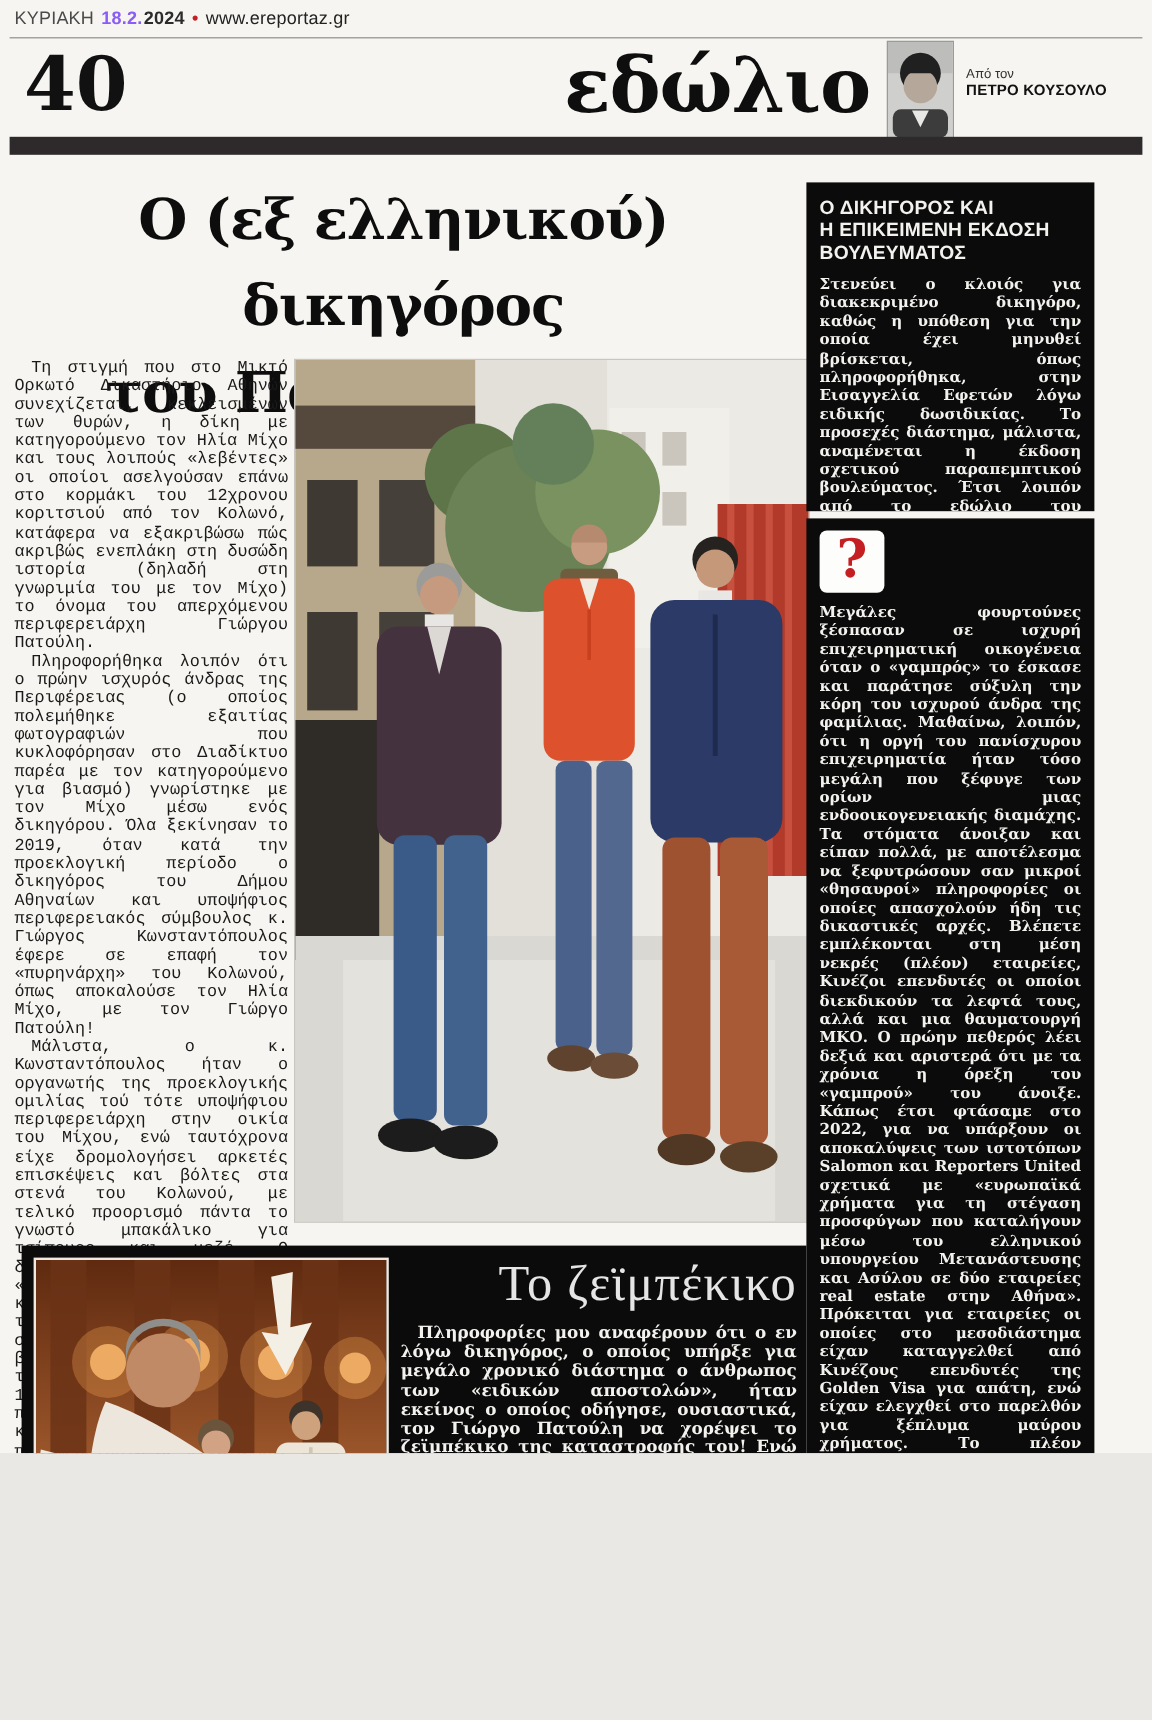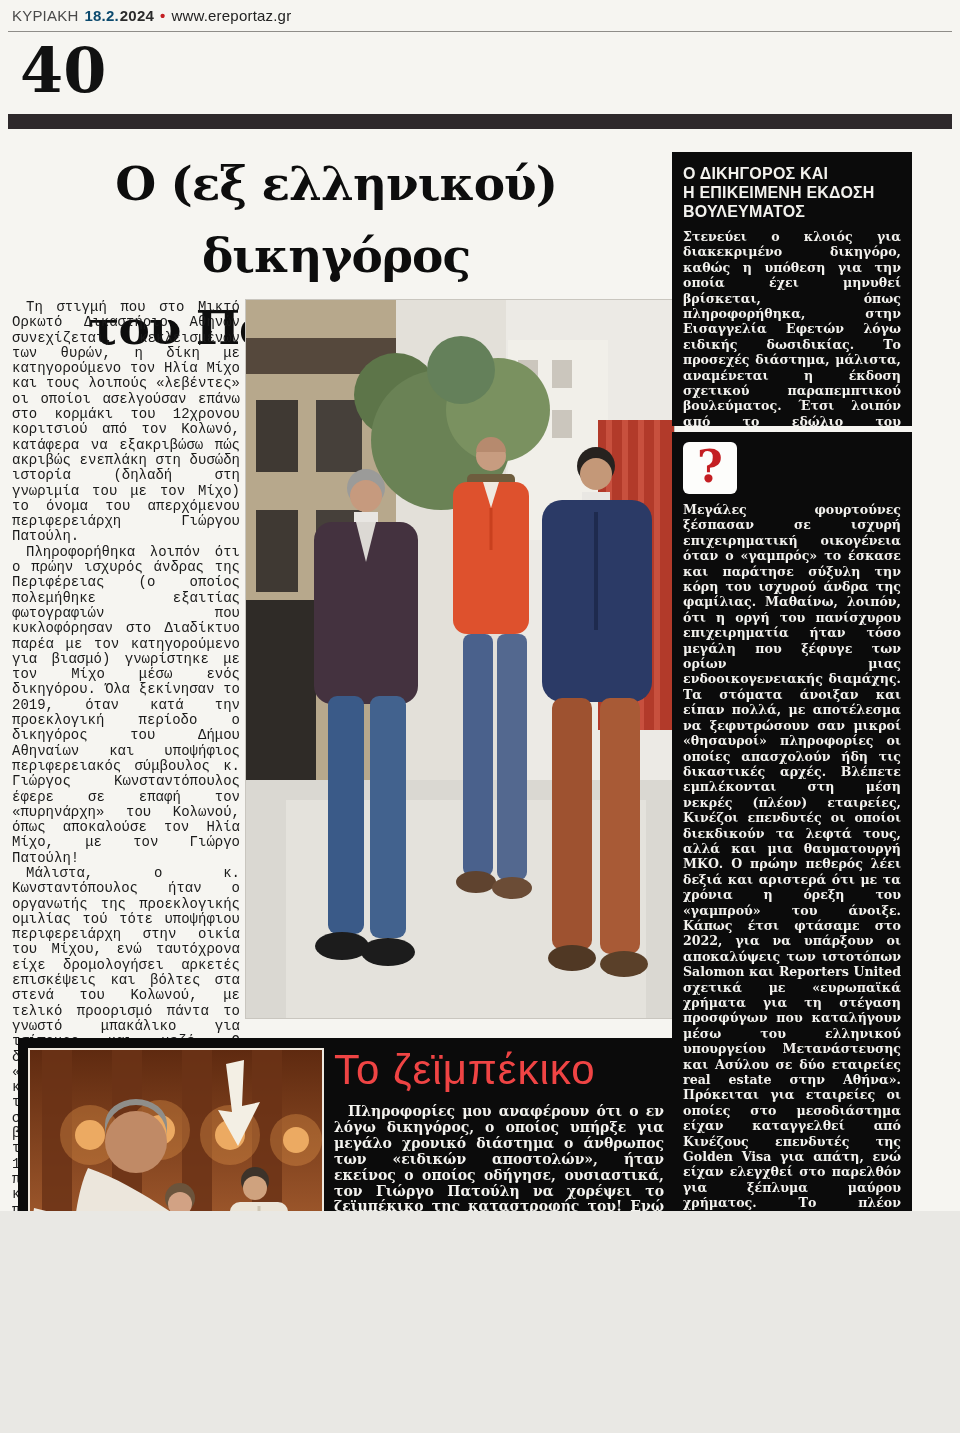--- a/index.html
+++ b/index.html
@@ -1,21 +1,21 @@
 <!DOCTYPE html>
 <html lang="el"><head>
 <meta charset="utf-8">
 <style>
   html,body{margin:0;padding:0;background:#e9e8e4;}
   .page{position:relative;width:960px;height:1211px;background:#f6f5f1;overflow:hidden;
         font-family:"DejaVu Serif",serif;color:#151515;}
   
   .topline{position:absolute;top:7px;left:12px;font-family:"Liberation Sans",sans-serif;
            font-size:15px;color:#4a4a4a;letter-spacing:.2px;display:flex;gap:6px;align-items:baseline;}
-  .topline .date{color:#0c4a6e;font-weight:bold;}
+  .topline .date{color:#8b5cf6;font-weight:bold;}
   .topline .year{color:#2b2b2b;font-weight:bold;}
   .topline .dot{color:#c41f23;font-weight:bold;}
   .topline .site{color:#222;}
   .toprule{position:absolute;top:31px;left:8px;width:944px;height:1px;background:#8f8d89;}
   .pagenum{position:absolute;top:40px;left:20px;font-size:62px;font-weight:900;line-height:1;
            font-family:"DejaVu Serif",serif;color:#111;}
   .edolio-wrap{position:absolute;top:34px;left:470px;display:flex;align-items:flex-start;}
   .edolio-title{font-size:64px;font-weight:900;line-height:76px;color:#0e0e0e;
                 font-family:"DejaVu Serif",serif;letter-spacing:-1px;margin-right:14px;}
   .author-photo{width:54px;height:80px;border:1px solid #9a9a98;background:#cfcfcd;flex:0 0 auto;}
@@ -48,41 +48,57 @@
           display:flex;align-items:center;justify-content:center;}
   .q-icon span{font-family:"DejaVu Serif",serif;font-weight:900;font-size:44px;color:#c41f23;
                line-height:1;transform:translateY(-1px);}
   .q-title{flex:1;font-family:"Liberation Sans",sans-serif;font-weight:bold;font-size:14.5px;
            line-height:17.5px;text-align:center;letter-spacing:0;}
   
   .bottom-panel{position:absolute;top:1038px;left:18px;width:654px;height:384px;background:#0b0b0b;}
   .party-photo{position:absolute;top:12px;left:12px;width:292px;height:360px;background:#6b2f14;
                outline:2px solid #efe9df;}
   .zeim{position:absolute;top:4px;left:316px;width:330px;color:#f3f2ee;}
-  .zeim-title{font-family:Liberation Sans, sans-serif;font-weight:normal;font-size:42px;line-height:56px;
-              text-align:left;color:#ef4444;letter-spacing:1px;}
+  .zeim-title{font-family:Liberation Serif, serif;font-weight:normal;font-size:42px;line-height:56px;
+              text-align:right;color:#e5e5e5;letter-spacing:1px;}
   .zeim-body{margin-top:6px;font-size:14px;line-height:15.9px;font-weight:bold;text-align:justify;}
   .zeim-body p{margin:0;text-indent:14px;}
 </style>
 </head>
 <body>
 
 <div class="page">
 
   <div class="topline">
     <span>ΚΥΡΙΑΚΗ</span>
     <span class="date">18.2.</span>
     <span class="year" style="margin-left:-5px;">2024</span>
     <span class="dot">•</span>
     <span class="site">www.ereportaz.gr</span>
   </div>
   <div class="toprule"></div>
 
   <div class="pagenum">40</div>
 
+  <div class="edolio-wrap">
+    <div class="edolio-title">εδώλιο</div>
+    <svg class="author-photo" viewBox="0 0 54 80" xmlns="http://www.w3.org/2000/svg">
+      <rect x="0" y="0" width="54" height="80" fill="#cfcfcd"></rect>
+      <rect x="0" y="0" width="54" height="26" fill="#bdbdbb"></rect>
+      <circle cx="27" cy="26" r="17" fill="#202020"></circle>
+      <circle cx="27" cy="37" r="14" fill="#b5a79a"></circle>
+      <rect x="4" y="56" width="46" height="24" rx="7" fill="#3c3c3c"></rect>
+      <polygon points="20,57 34,57 27,71" fill="#e8e8e6"></polygon>
+      <rect x="13" y="20" width="28" height="6" rx="3" fill="#202020"></rect>
+    </svg>
+    <div class="byline">
+      <div class="pre">Από τον</div>
+      <div class="name">ΠΕΤΡΟ ΚΟΥΣΟΥΛΟ</div>
+    </div>
+  </div>
 
   <div class="thickbar"></div>
 
   <div class="headline">
     <div class="hl">Ο (εξ ελληνικού) δικηγόρος</div>
     <div class="hl">του Πατούλη και ο Μίχος</div>
   </div>
 
   <div class="article">
     <p>Τη στιγμή που στο Μικτό Ορκωτό Δικαστήριο Αθηνών συνεχίζεται, κεκλεισμένων των θυρών, η δίκη με κατηγορούμενο τον Ηλία Μίχο και τους λοιπούς «λεβέντες» οι οποίοι ασελγούσαν επάνω στο κορμάκι του 12χρονου κοριτσιού από τον Κολωνό, κατάφερα να εξακριβώσω πώς ακριβώς ενεπλάκη στη δυσώδη ιστορία (δηλαδή στη γνωριμία του με τον Μίχο) το όνομα του απερχόμενου περιφερειάρχη Γιώργου Πατούλη.</p>

